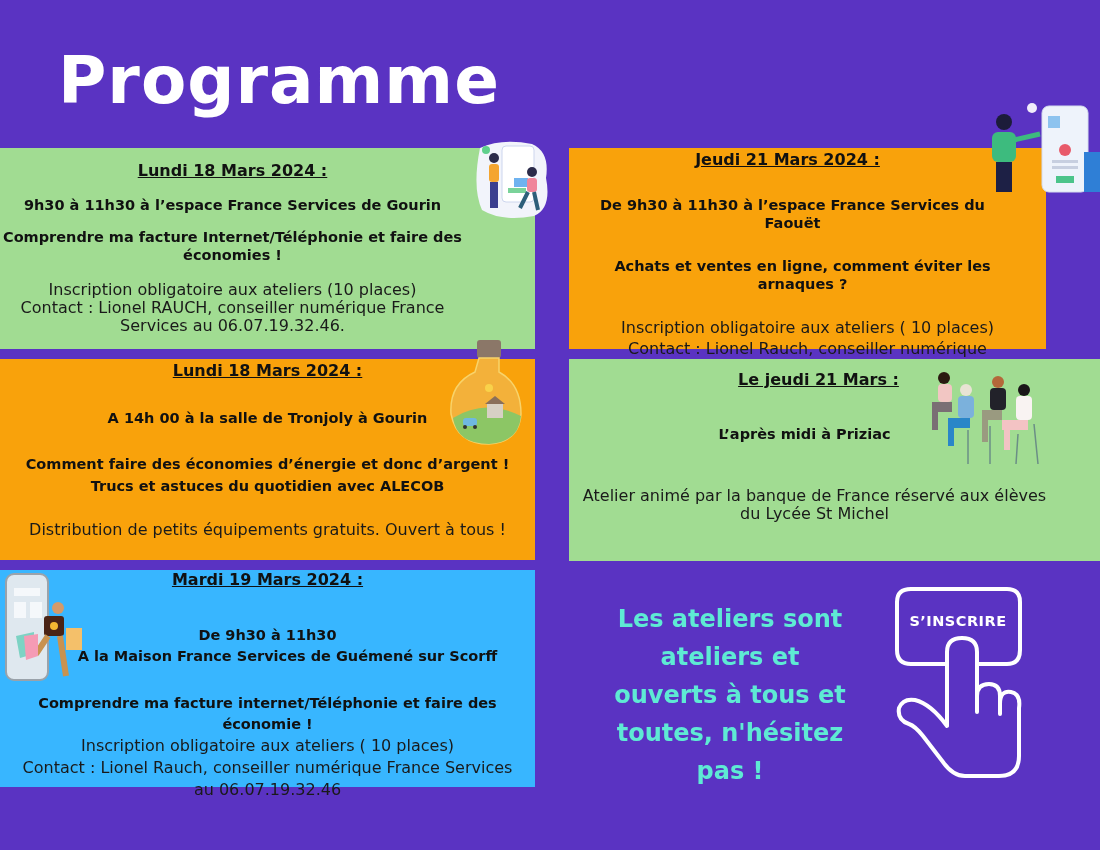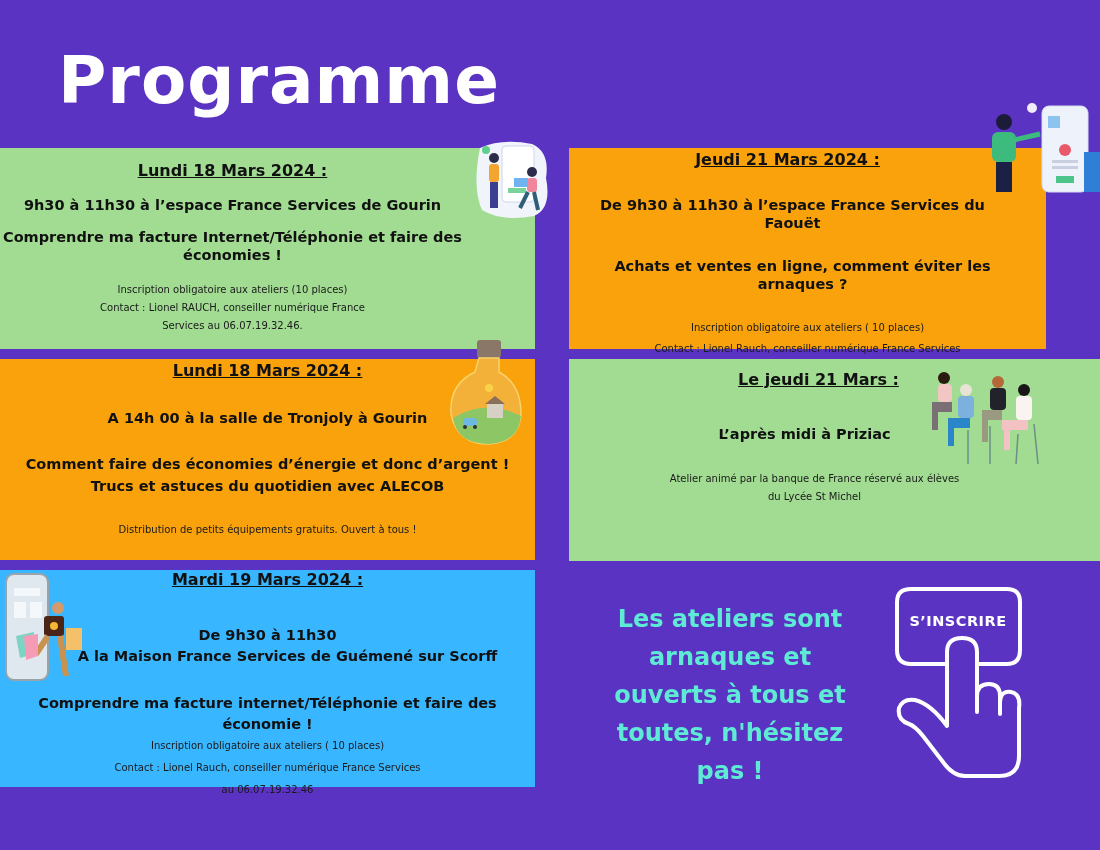--- a/index.html
+++ b/index.html
@@ -18,21 +18,21 @@
   }
   .card {
     position: absolute;
     box-sizing: border-box;
     text-align: center;
     font-size: 15px;
     line-height: 18px;
   }
   .card .date { font-weight: bold; text-decoration: underline; font-size: 16px; margin-bottom: 0; }
   .card .b { font-weight: bold; font-size: 14.5px; }
-  .card .n { font-weight: normal; font-size: 10px; color: #1a1a1a; }
+  .card .n { font-weight: normal; font-size: 16px; color: #1a1a1a; }
   .green { background: #a1dc92; }
   .orange { background: #f9a20b; }
   .blue { background: #38b6ff; }
 
   #c1 { left: 0; top: 148px; width: 535px; height: 201px; padding: 14px 70px 0 0; }
   #c2 { left: 569px; top: 148px; width: 477px; height: 201px; padding: 3px 40px 0 0; }
   #c3 { left: 0; top: 359px; width: 535px; height: 201px; padding: 3px 0 0 0; }
   #c4 { left: 569px; top: 359px; width: 531px; height: 202px; padding: 12px 0 0 0; }
   #c5 { left: 0; top: 570px; width: 535px; height: 217px; padding: 1px 0 0 0; }
 
@@ -118,21 +118,21 @@
   <rect x="42" y="66" width="16" height="14" fill="#d7d0c4"></rect>
   <path d="M40 66 L50 58 L60 66Z" fill="#8a6f5a"></path>
   <rect x="18" y="80" width="14" height="8" rx="3" fill="#6fb8e0"></rect>
   <circle cx="20" cy="89" r="2" fill="#333"></circle>
   <circle cx="30" cy="89" r="2" fill="#333"></circle>
 </svg>
 
 <div id="c4" class="card green">
   <div class="date" style="padding-right:32px;">Le jeudi 21 Mars :</div>
   <div class="b" style="margin-top:36px; padding-right:60px;">L’après midi à Priziac</div>
-  <div class="n" style="margin-top:27px; padding-right:40px;">
+  <div class="n" style="margin-top:44px; padding-right:40px;">
     <div>Atelier animé par la banque de France réservé aux élèves</div>
     <div>du Lycée St Michel</div>
   </div>
 </div>
 <svg class="illu" style="left:924px; top:370px;" width="124" height="98" viewBox="0 0 124 98">
   <circle cx="20" cy="8" r="6" fill="#2a1a10"></circle>
   <rect x="14" y="14" width="14" height="18" rx="4" fill="#f2c6c3"></rect>
   <rect x="8" y="32" width="20" height="10" fill="#7a6f74"></rect>
   <rect x="8" y="40" width="6" height="20" fill="#7a6f74"></rect>
   <circle cx="42" cy="20" r="6" fill="#e8e3d4"></circle>
@@ -175,21 +175,21 @@
   <rect x="40" y="44" width="20" height="20" rx="3" fill="#4a2416"></rect>
   <circle cx="50" cy="54" r="4" fill="#f4b832"></circle>
   <path d="M44 64 L32 82 M56 64 L62 104" stroke="#c9924f" stroke-width="6"></path>
   <rect x="62" y="56" width="16" height="22" fill="#f4c06a"></rect>
   <path d="M12 64 L30 60 L30 82 L16 86Z" fill="#7dd3c4"></path>
   <path d="M20 64 L34 62 L34 84 L22 88Z" fill="#f59bb5"></path>
 </svg>
 
 <div class="cta">
   <div>Les ateliers sont</div>
-  <div>arnaques et</div>
+  <div>ateliers et</div>
   <div>ouverts à tous et</div>
   <div>toutes, n'hésitez</div>
   <div>pas !</div>
 </div>
 
 <div class="abs" style="left:893px; top:586px; width:130px; height:196px;">
   <svg width="130" height="196" viewBox="0 0 130 196" style="position:absolute; left:0; top:0;">
     <path d="M54 78 L18 78 Q4 78 4 64 L4 16 Q4 3 18 3 L114 3 Q127 3 127 16 L127 64 Q127 78 114 78 L84 78" fill="none" stroke="#fff" stroke-width="4" stroke-linecap="round"></path>
     <path d="M54 140 L54 66 Q54 52 69 52 Q84 52 84 66 L84 116 L84 110 Q84 98 96 98 Q107 98 107 110 L107 118 Q107 104 118 106 Q128 108 126 122 L126 170 Q126 190 106 190 L72 190 Q60 190 50 176 L30 150 Q22 140 16 138 Q4 134 6 122 Q10 112 22 114 Q38 118 54 140Z" fill="none" stroke="#fff" stroke-width="4" stroke-linejoin="round"></path>
     <path d="M84 116 L84 126 M107 118 L107 128" stroke="#fff" stroke-width="4" stroke-linecap="round"></path>

